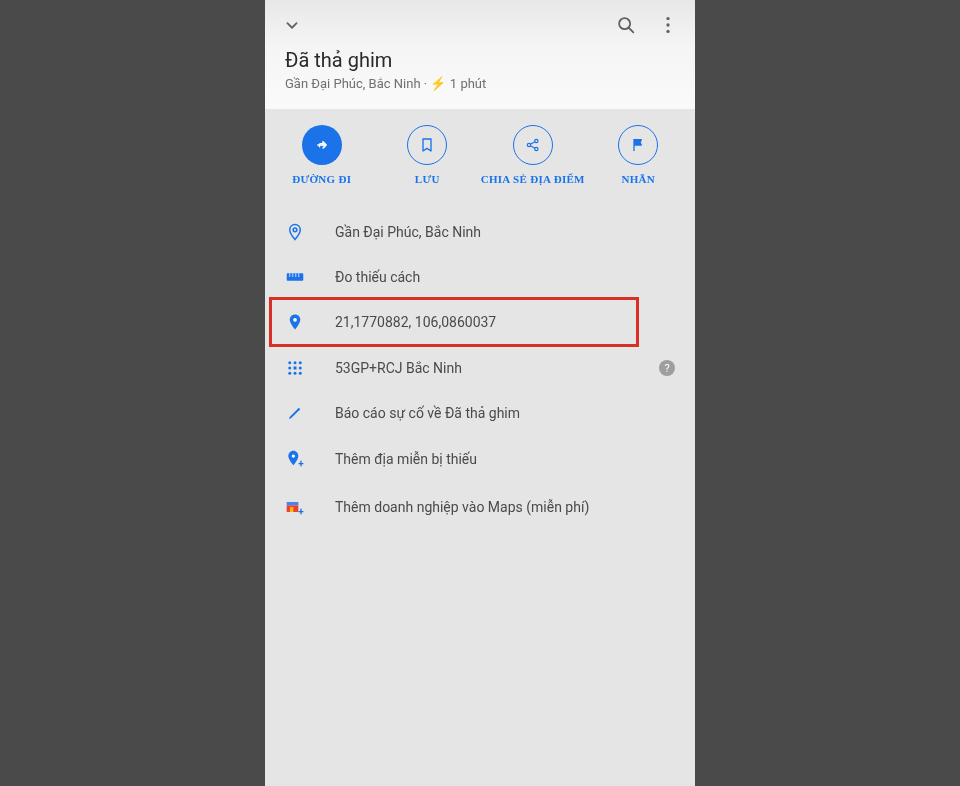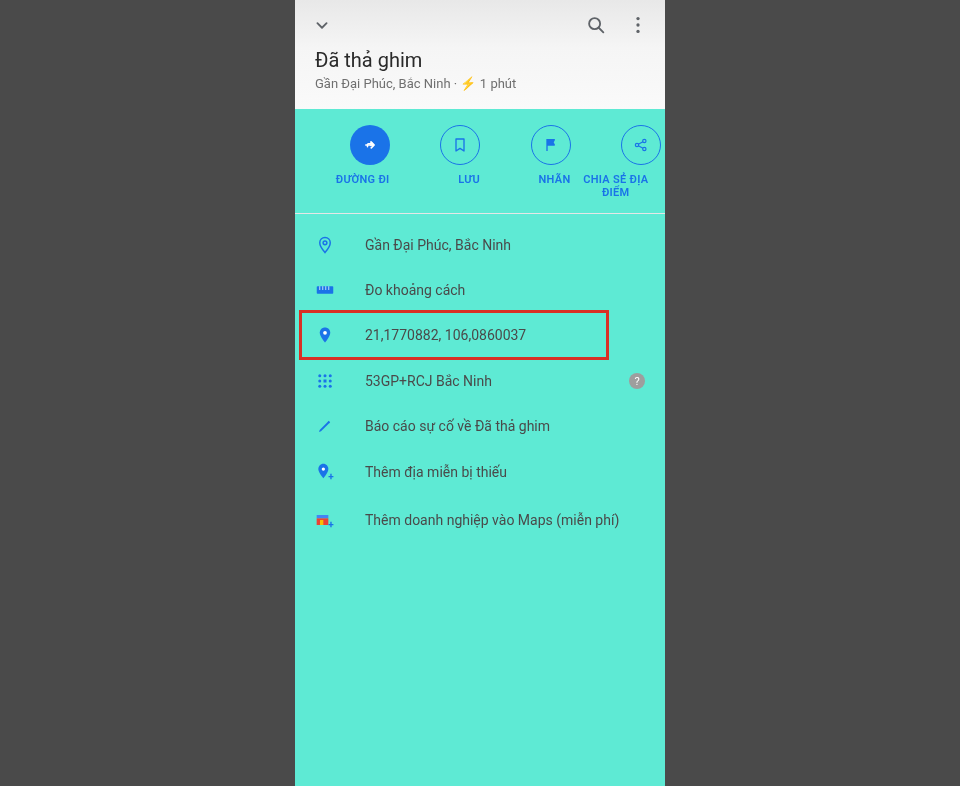--- a/index.html
+++ b/index.html
@@ -11,23 +11,23 @@
       font-family: Roboto, Arial, sans-serif;
       width: 960px;
       height: 786px;
       background: #4a4a4a;
       display: flex;
       justify-content: center;
       align-items: flex-start;
       overflow: hidden;
     }
     .phone-panel {
-      width: 370px;
+      width: 430px;
       height: 786px;
-      background: #5eead4;
+      background: #e5e5e5;
       position: relative;
     }
     .top-bar {
       display: flex;
       align-items: center;
       padding: 14px 16px 8px 16px;
       background: linear-gradient(to bottom, #e8e8e8, #f5f5f5);
     }
     .chevron-down {
       cursor: pointer;
@@ -55,22 +55,23 @@
     }
     .actions-row {
       display: flex;
       padding: 16px 4px 14px 4px;
       border-bottom: 1px solid #e6e6e6;
     }
     .action-btn {
       flex: 1;
       display: flex;
       flex-direction: column;
-      align-items: flex-end;
+      align-items: center;
       cursor: pointer;
+      font-family: Liberation Serif, serif;
     }
     .action-circle {
       width: 40px;
       height: 40px;
       border-radius: 50%;
       display: flex;
       align-items: center;
       justify-content: center;
       margin-bottom: 8px;
     }
@@ -185,36 +186,36 @@
       <div class="action-circle outline">
         <svg width="16" height="16" viewBox="0 0 24 24">
             <path d="M6 3h12v18l-6-4-6 4z" stroke="#1a73e8" stroke-width="2" fill="none" stroke-linejoin="round"></path>
           </svg>
       </div>
       <div class="action-label">LƯU</div>
     </div>
     <div class="action-btn">
       <div class="action-circle outline">
         <svg width="16" height="16" viewBox="0 0 24 24">
-            <path d="M6 3v18M6 4h11l-2 4 2 4H6" stroke="#1a73e8" stroke-width="2" fill="#1a73e8" stroke-linejoin="round"></path>
-          </svg>
-      </div>
-      <div class="action-label">NHÃN</div>
-    </div>
-    <div class="action-btn">
-      <div class="action-circle outline">
-        <svg width="16" height="16" viewBox="0 0 24 24">
             <circle cx="6" cy="12" r="2.5" stroke="#1a73e8" stroke-width="1.8" fill="none"></circle>
             <circle cx="17" cy="6" r="2.5" stroke="#1a73e8" stroke-width="1.8" fill="none"></circle>
             <circle cx="17" cy="18" r="2.5" stroke="#1a73e8" stroke-width="1.8" fill="none"></circle>
             <line x1="8" y1="11" x2="15" y2="7" stroke="#1a73e8" stroke-width="1.8"></line>
             <line x1="8" y1="13" x2="15" y2="17" stroke="#1a73e8" stroke-width="1.8"></line>
           </svg>
       </div>
       <div class="action-label">CHIA SẺ ĐỊA ĐIỂM</div>
+    </div>
+    <div class="action-btn">
+      <div class="action-circle outline">
+        <svg width="16" height="16" viewBox="0 0 24 24">
+            <path d="M6 3v18M6 4h11l-2 4 2 4H6" stroke="#1a73e8" stroke-width="2" fill="#1a73e8" stroke-linejoin="round"></path>
+          </svg>
+      </div>
+      <div class="action-label">NHÃN</div>
     </div>
   </div>
 
   <div class="list">
 
     <div class="list-item">
       <span class="item-icon">
         <svg width="18" height="18" viewBox="0 0 24 24">
             <path d="M12 2C8 2 5 5 5 9c0 5 7 13 7 13s7-8 7-13c0-4-3-7-7-7z" stroke="#1a73e8" stroke-width="2" fill="none"></path>
             <circle cx="12" cy="9" r="2.5" stroke="#1a73e8" stroke-width="2" fill="none"></circle>
@@ -226,21 +227,21 @@
     <div class="list-item">
       <span class="item-icon">
         <svg width="18" height="10" viewBox="0 0 24 12">
             <rect x="1" y="1" width="22" height="10" rx="1" fill="#1a73e8"></rect>
             <line x1="5" y1="1" x2="5" y2="6" stroke="#fff" stroke-width="1"></line>
             <line x1="9" y1="1" x2="9" y2="6" stroke="#fff" stroke-width="1"></line>
             <line x1="13" y1="1" x2="13" y2="6" stroke="#fff" stroke-width="1"></line>
             <line x1="17" y1="1" x2="17" y2="6" stroke="#fff" stroke-width="1"></line>
           </svg>
       </span>
-      <span class="item-text">Đo khoảng cách</span>
+      <span class="item-text">Đo thiếu cách</span>
     </div>
 
     <div class="list-item">
       <div class="highlight-box"></div>
       <span class="item-icon">
         <svg width="18" height="18" viewBox="0 0 24 24">
             <path d="M12 2C8 2 5 5 5 9c0 5 7 13 7 13s7-8 7-13c0-4-3-7-7-7z" fill="#1a73e8"></path>
             <circle cx="12" cy="9" r="2.5" fill="#fff"></circle>
           </svg>
       </span>

